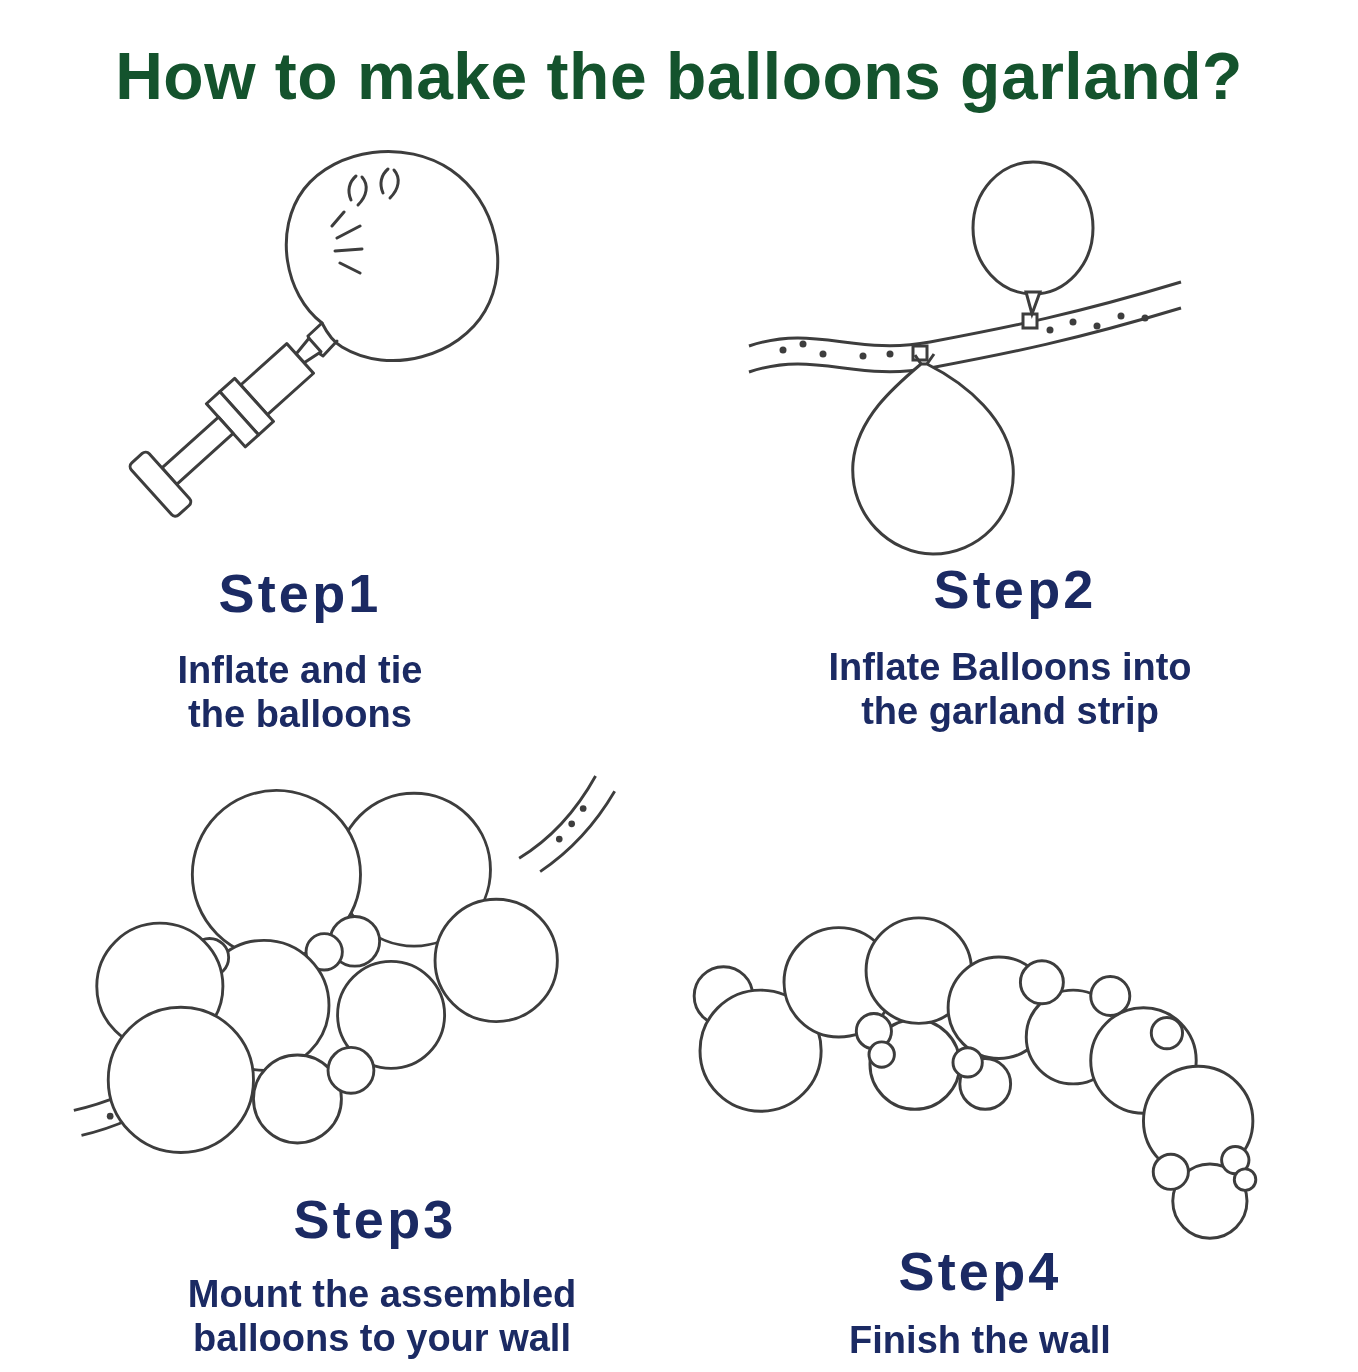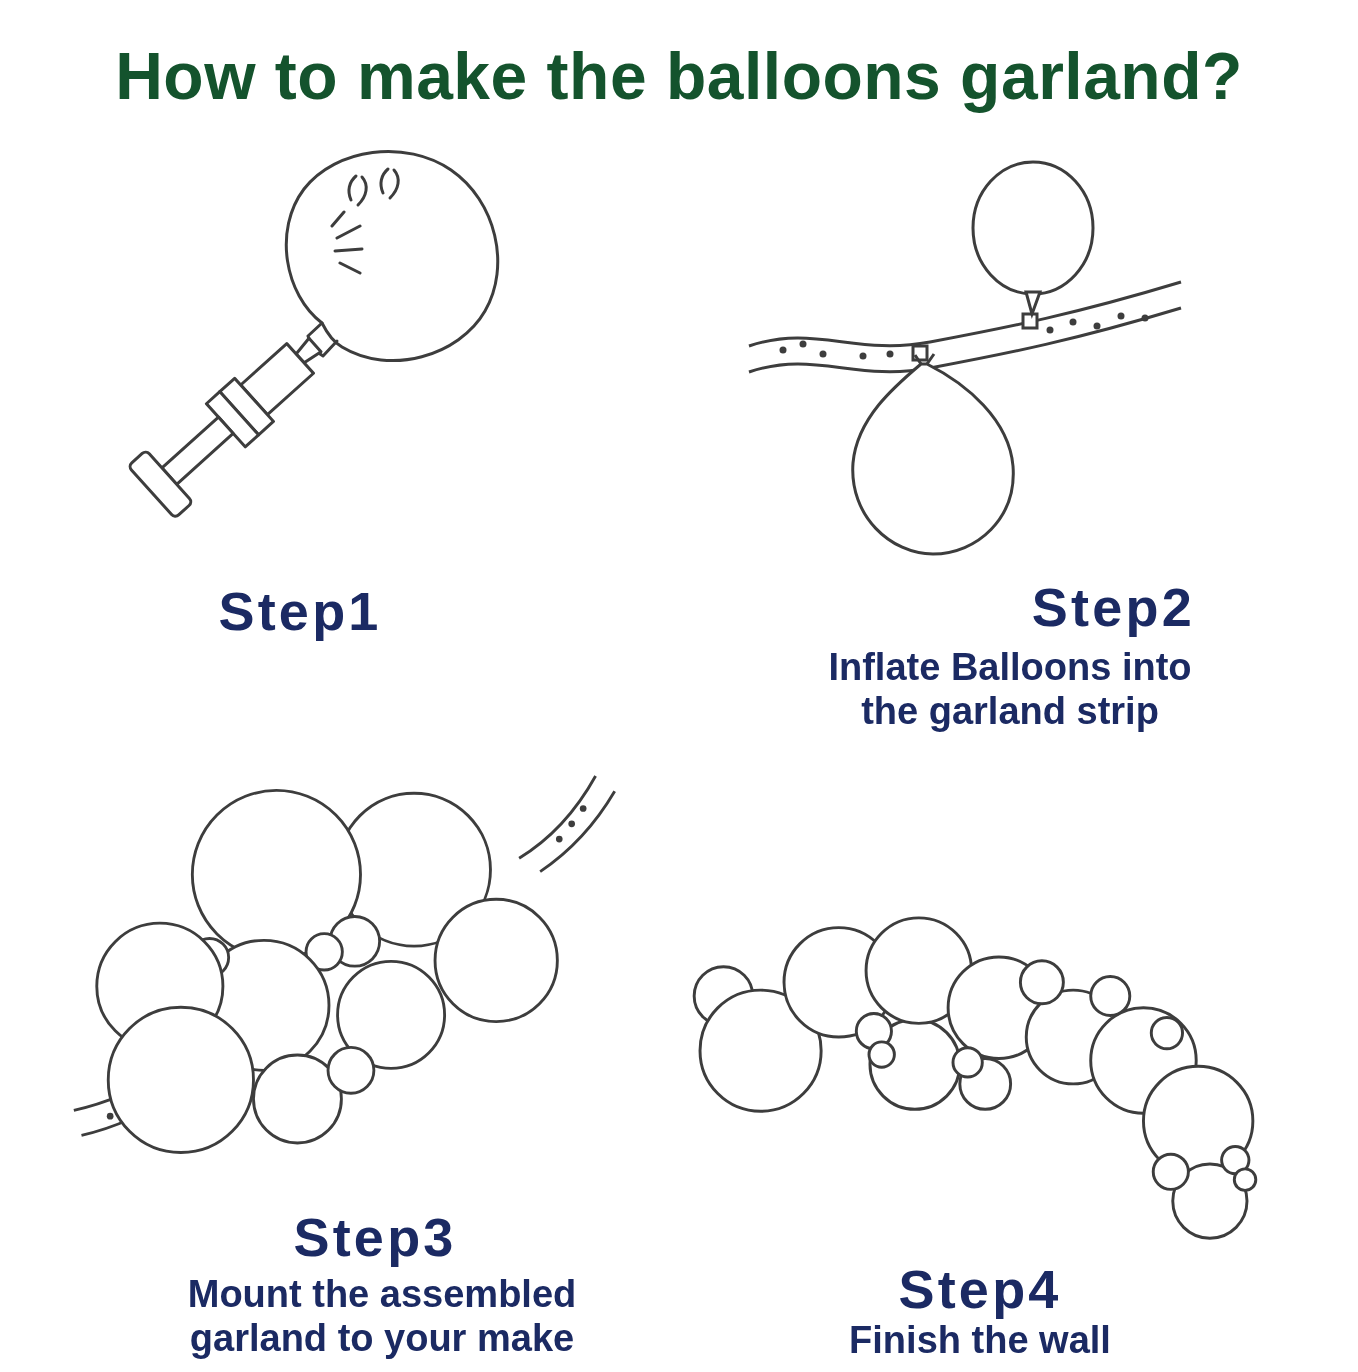--- a/index.html
+++ b/index.html
@@ -31,36 +31,35 @@
   .fig { position: absolute; }
   .fig svg { width: 100%; height: 100%; display: block; }
   .step-label {
     position: absolute;
     width: 360px;
     text-align: center;
     font-size: 54px;
     font-weight: bold;
     letter-spacing: 0.06em;
     color: #1b2a63;
-    margin-top: 18px;
   }
   .caption {
     position: absolute;
     text-align: center;
     font-size: 38px;
     font-weight: bold;
     line-height: 44px;
     color: #1b2a63;
   }
   .fig1 { left: 90px;  top: 125px; width: 480px; height: 440px; }
   .fig2 { left: 745px; top: 118px; width: 440px; height: 470px; }
   .fig3 { left: 50px;  top: 755px; width: 600px; height: 430px; }
   .fig4 { left: 650px; top: 828px; width: 690px; height: 420px; }
   .label1 { left: 120px; top: 562px; }
-  .label2 { left: 835px; top: 558px; text-align: right; }
+  .label2 { left: 835px; top: 558px; }
   .label3 { left: 195px; top: 1188px; }
   .label4 { left: 800px; top: 1240px; }
   .caption1 { left: 100px; top: 648px; width: 400px; }
   .caption2 { left: 760px; top: 645px; width: 500px; }
   .caption3 { left: 102px;  top: 1272px; width: 560px; }
   .caption4 { left: 780px; top: 1318px; width: 400px; }
 </style>
 </head>
 <body>
 
@@ -178,25 +177,29 @@
         <circle cx="596" cy="360" r="11"></circle>
       </g>
     </svg>
   </figure>
 
   <div class="step-label label1">Step1</div>
   <div class="step-label label2">Step2</div>
   <div class="step-label label3">Step3</div>
   <div class="step-label label4">Step4</div>
 
+  <div class="caption caption1">
+    <div>Inflate and tie</div>
+    <div>the balloons</div>
+  </div>
   <div class="caption caption2">
     <div>Inflate Balloons into</div>
     <div>the garland strip</div>
   </div>
   <div class="caption caption3">
     <div>Mount the assembled</div>
-    <div>garland to your make</div>
+    <div>balloons to your wall</div>
   </div>
   <div class="caption caption4">
     <div>Finish the wall</div>
   </div>
 
 </div>
 
 </body></html>

